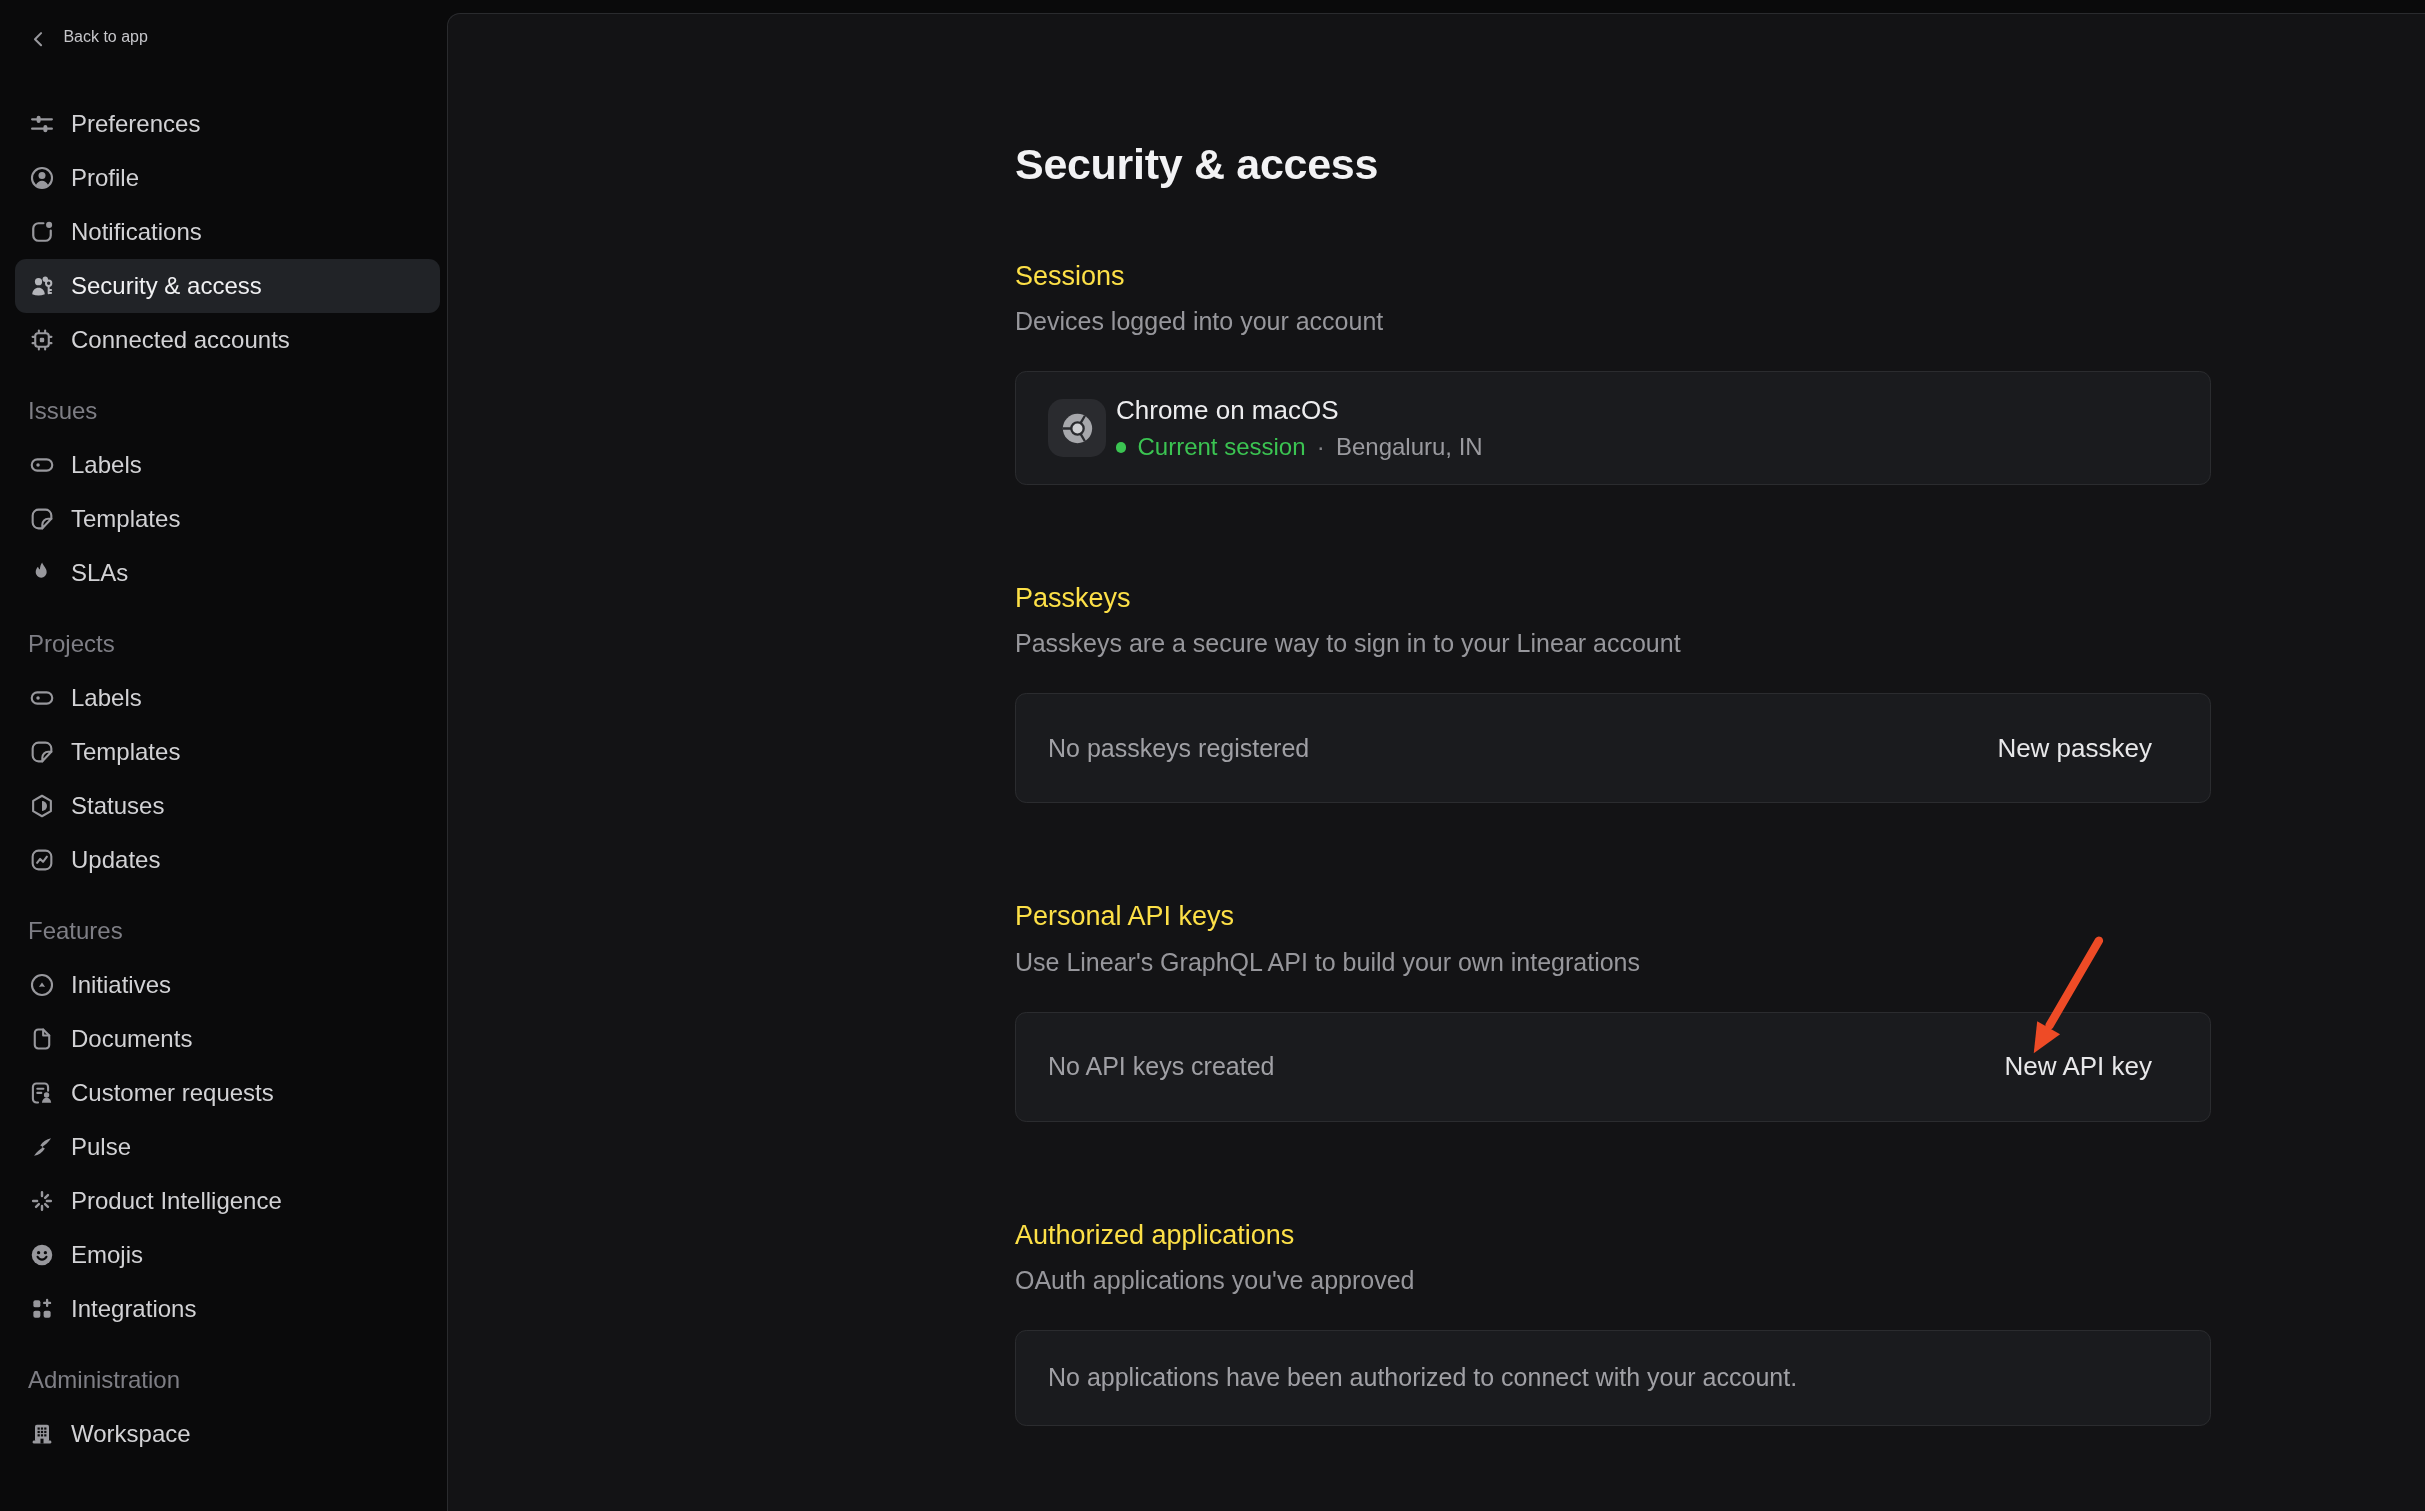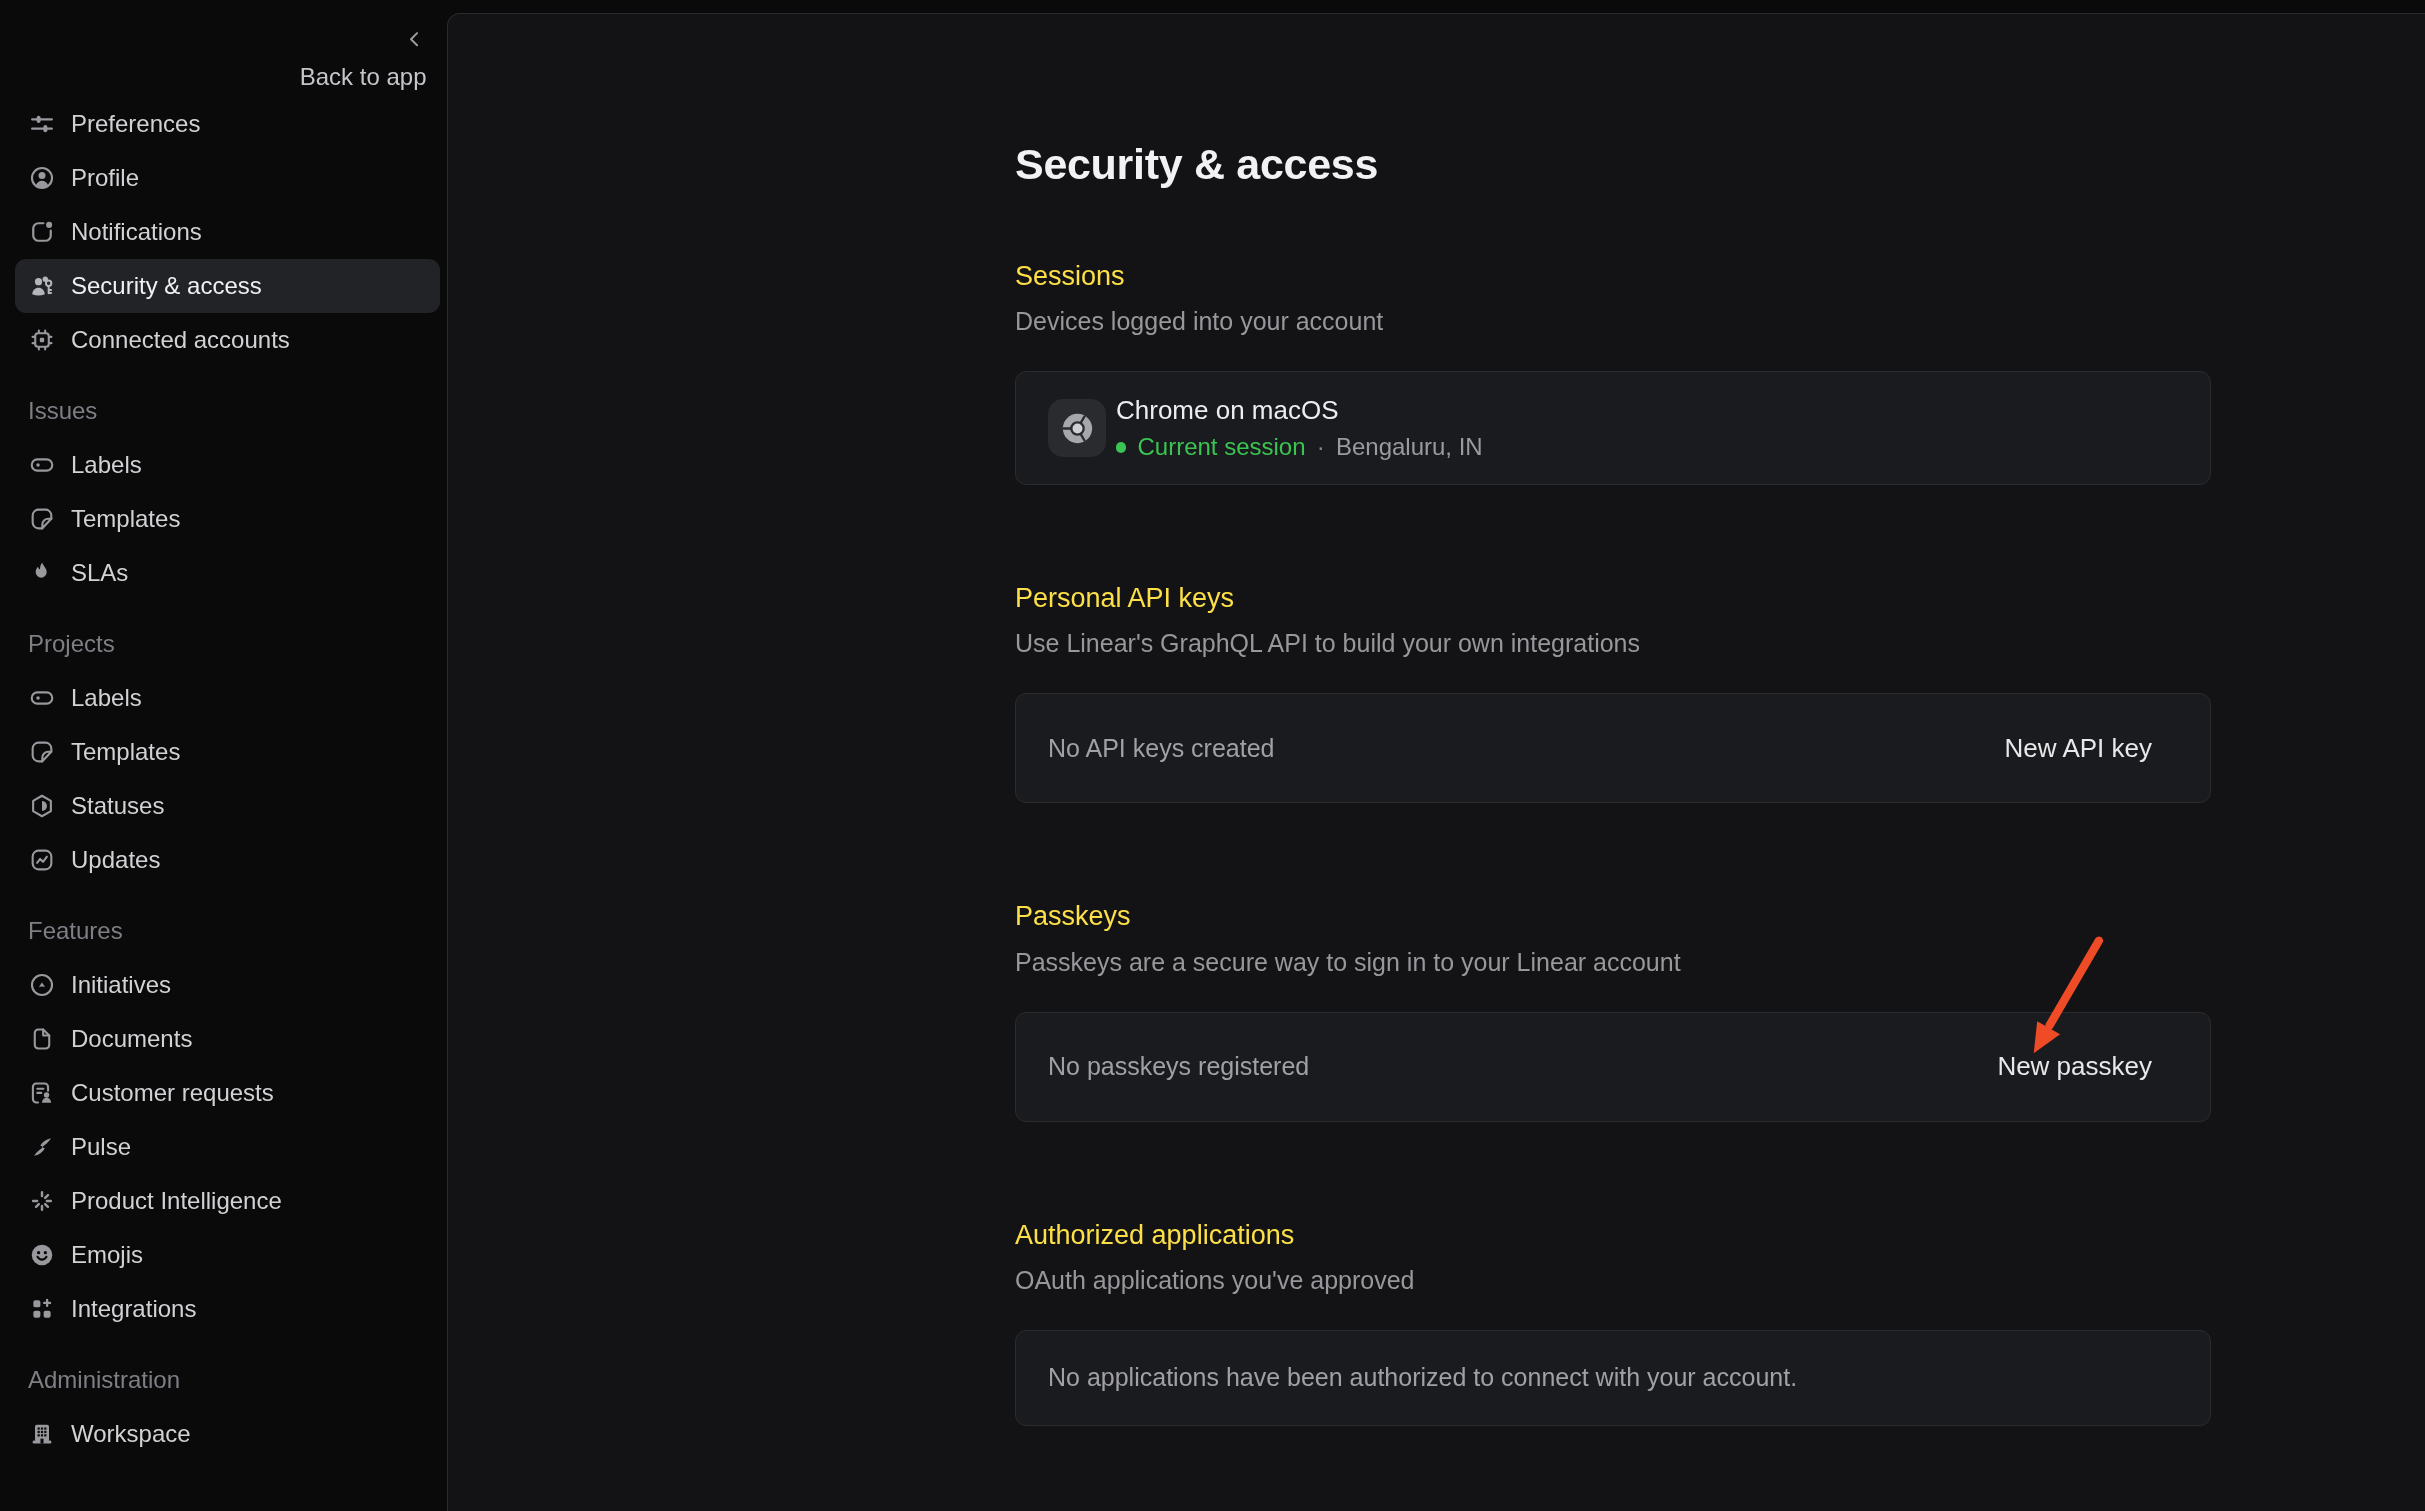--- a/index.html
+++ b/index.html
@@ -2,22 +2,22 @@
 <html style="font-size:15px"><head>
 <meta charset="utf-8">
 <style>
   html,body{margin:0;padding:0;background:#0a0a0b;overflow:hidden;}
   body{width:2426px;height:1512px;position:relative;font-family:"Liberation Sans",sans-serif;
        -webkit-font-smoothing:antialiased;}
   .app{position:absolute;inset:0;}
 
   
   .sidebar{position:absolute;left:0;top:0;width:447px;height:100%;background:#0a0a0b;}
-  .back-row{display:flex;align-items:flex-end;gap:13px;height:47px;margin:28px 7.5px 22.4px 15px;
-            padding:0 13px;border-radius:11.2px;font-size:24px;color:#c6c6ca;cursor:pointer;flex-direction:column;}
+  .back-row{display:flex;align-items:flex-start;gap:13px;height:47px;margin:28px 7.5px 22.4px 15px;
+            padding:0 13px;border-radius:11.2px;font-size:16px;color:#c6c6ca;cursor:pointer;}
   .back-row .icn{width:22.4px;height:22.4px;}
   .nav-row{display:flex;align-items:center;gap:15px;height:54px;margin:0 7.5px 0 15px;
            padding:0 13px;border-radius:11.2px;font-size:24px;color:#d2d2d5;cursor:pointer;white-space:nowrap;}
   .nav-row.selected{background:#212327;color:#f0f0f2;}
   .icn{width:28px;height:28px;flex:0 0 auto;display:flex;align-items:center;justify-content:center;color:#98989d;}
   .nav-row.selected .icn{color:#b4b5ba;}
   .icn svg{width:100%;height:100%;}
   .group{margin-top:17px;}
   .group-label{display:flex;align-items:center;height:54px;margin:0 7.5px 0 15px;padding:0 13px;
                font-size:24px;color:#7e7e85;}
@@ -335,38 +335,38 @@
                 <span class="status-green">Current session</span>
                 <span class="status-sep">·</span>
                 <span class="status-loc">Bengaluru, IN</span>
               </div>
             </div>
           </div>
         </div>
       </section>
 
       <section>
+        <h2 class="sec-h">Passkeys</h2>
+        <p class="sec-sub">Passkeys are a secure way to sign in to your Linear account</p>
+        <div class="card h118">
+          <span class="empty-text">No passkeys registered</span>
+          <button class="action-btn">New passkey</button>
+        </div>
+      </section>
+
+      <section>
         <h2 class="sec-h">Personal API keys</h2>
         <p class="sec-sub">Use Linear's GraphQL API to build your own integrations</p>
         <div class="card h118">
           <span class="empty-text">No API keys created</span>
           <button class="action-btn">New API key</button>
         </div>
       </section>
 
       <section>
-        <h2 class="sec-h">Passkeys</h2>
-        <p class="sec-sub">Passkeys are a secure way to sign in to your Linear account</p>
-        <div class="card h118">
-          <span class="empty-text">No passkeys registered</span>
-          <button class="action-btn">New passkey</button>
-        </div>
-      </section>
-
-      <section>
         <h2 class="sec-h">Authorized applications</h2>
         <p class="sec-sub">OAuth applications you've approved</p>
         <div class="card h120">
           <span class="empty-text">No applications have been authorized to connect with your account.</span>
         </div>
       </section>
 
     </div>
   </main>
 

